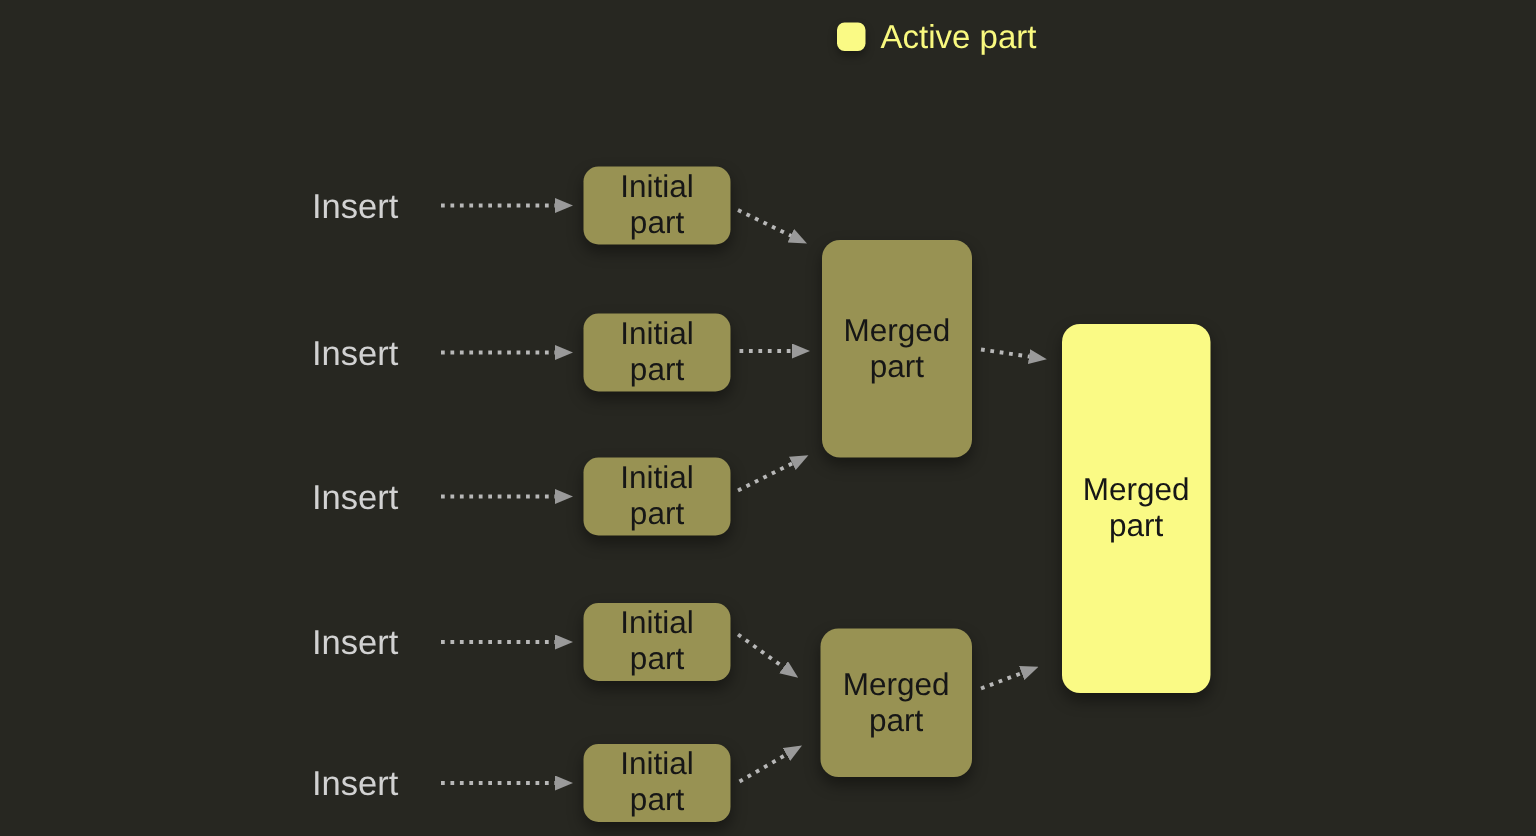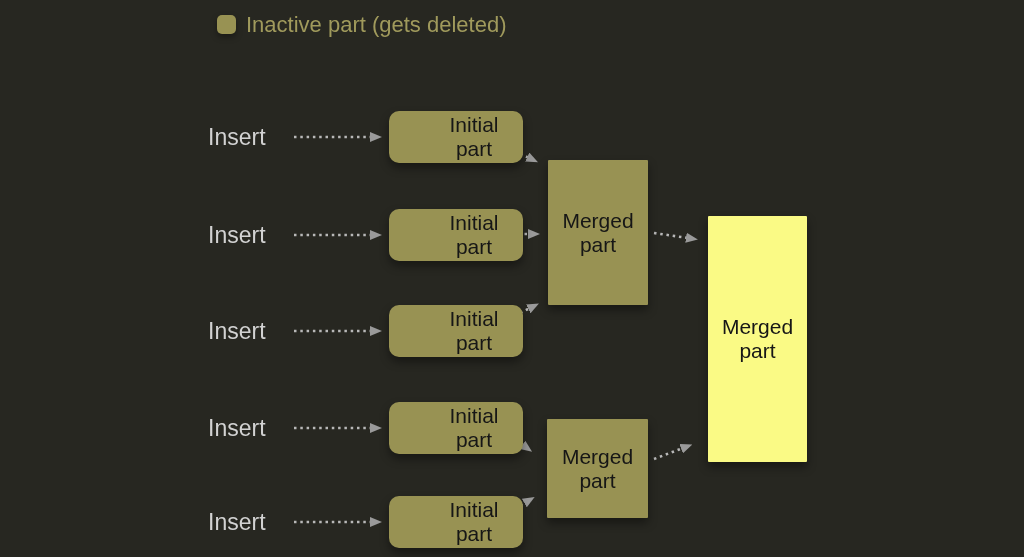--- a/index.html
+++ b/index.html
@@ -70,22 +70,22 @@
   }
   .box{
     position:absolute;
     display:flex;
     align-items:center;
     justify-content:center;
     box-shadow:0 5px 10px rgba(0,0,0,0.4);
   }
   .box.inactive{background:var(--inactive-fill);}
   .box.active{background:var(--active-fill);}
-  .box.initial{border-radius:10px;padding-left:36px;}
-  .box.merged{border-radius:1px;}
+  .box.initial{border-radius:10px;}
+  .box.merged{border-radius:12px;}
   .box-label{
     white-space:pre-line;
     text-align:center;
     font-size:21px;
     line-height:24px;
     color:var(--box-text);
   }
 </style>
 </head>
 <body>
@@ -105,23 +105,23 @@
     <line x1="294" y1="522" x2="372" y2="522" marker-end="url(#ah)"></line>
     <line x1="492" y1="140" x2="529" y2="158" marker-end="url(#ah)"></line>
     <line x1="493" y1="234" x2="530" y2="234" marker-end="url(#ah)"></line>
     <line x1="492" y1="327" x2="530" y2="308" marker-end="url(#ah)"></line>
     <line x1="654" y1="233" x2="688" y2="238" marker-end="url(#ah)"></line>
     <line x1="492" y1="423" x2="524" y2="446" marker-end="url(#ah)"></line>
     <line x1="493" y1="521" x2="526" y2="502" marker-end="url(#ah)"></line>
     <line x1="654" y1="459" x2="683" y2="448" marker-end="url(#ah)"></line>
   </svg>
 
-  <div class="legend-group" style="left:217px">
-    <span class="legend-swatch inactive"></span>
-    <span class="legend-label inactive">Inactive part (gets deleted)</span>
+  <div class="legend-group" style="left:558px">
+    <span class="legend-swatch active"></span>
+    <span class="legend-label active">Active part</span>
   </div>
 
   <div class="insert-label" style="top:123px">Insert</div>
   <div class="insert-label" style="top:221px">Insert</div>
   <div class="insert-label" style="top:317px">Insert</div>
   <div class="insert-label" style="top:414px">Insert</div>
   <div class="insert-label" style="top:508px">Insert</div>
 
   <div class="box initial inactive" style="left:389px;top:111px;width:98px;height:52px">
     <span class="box-label">Initial

